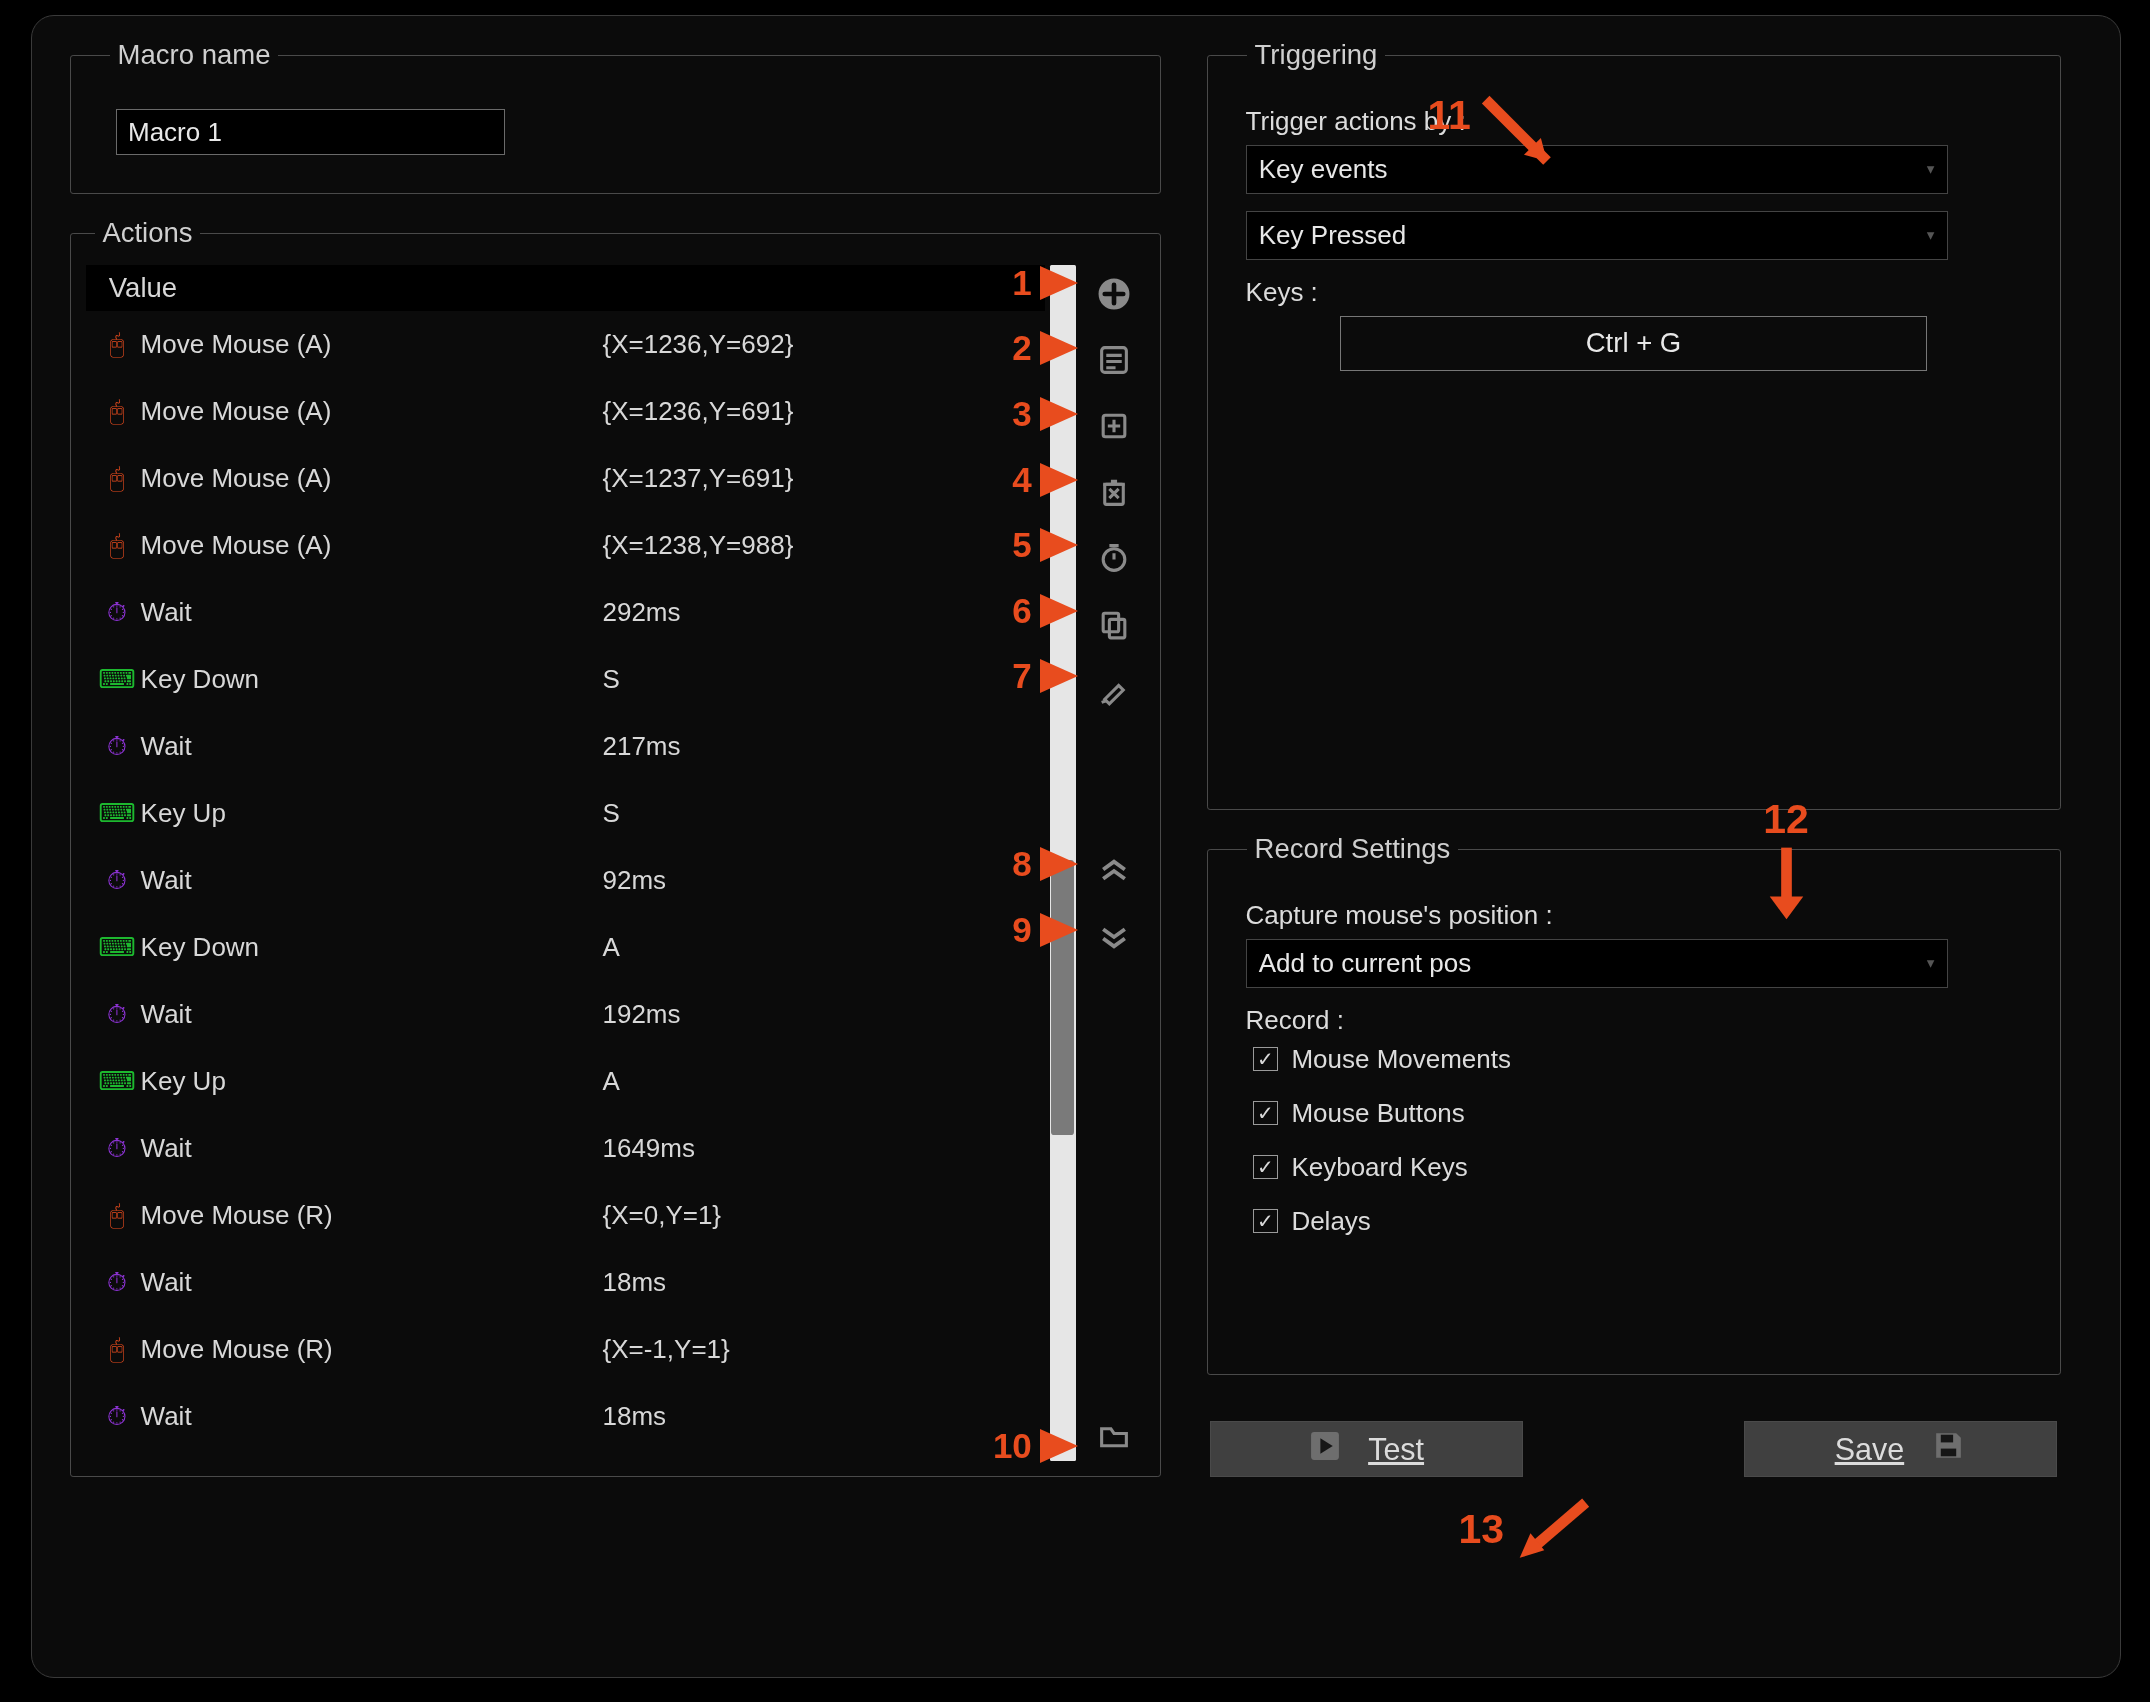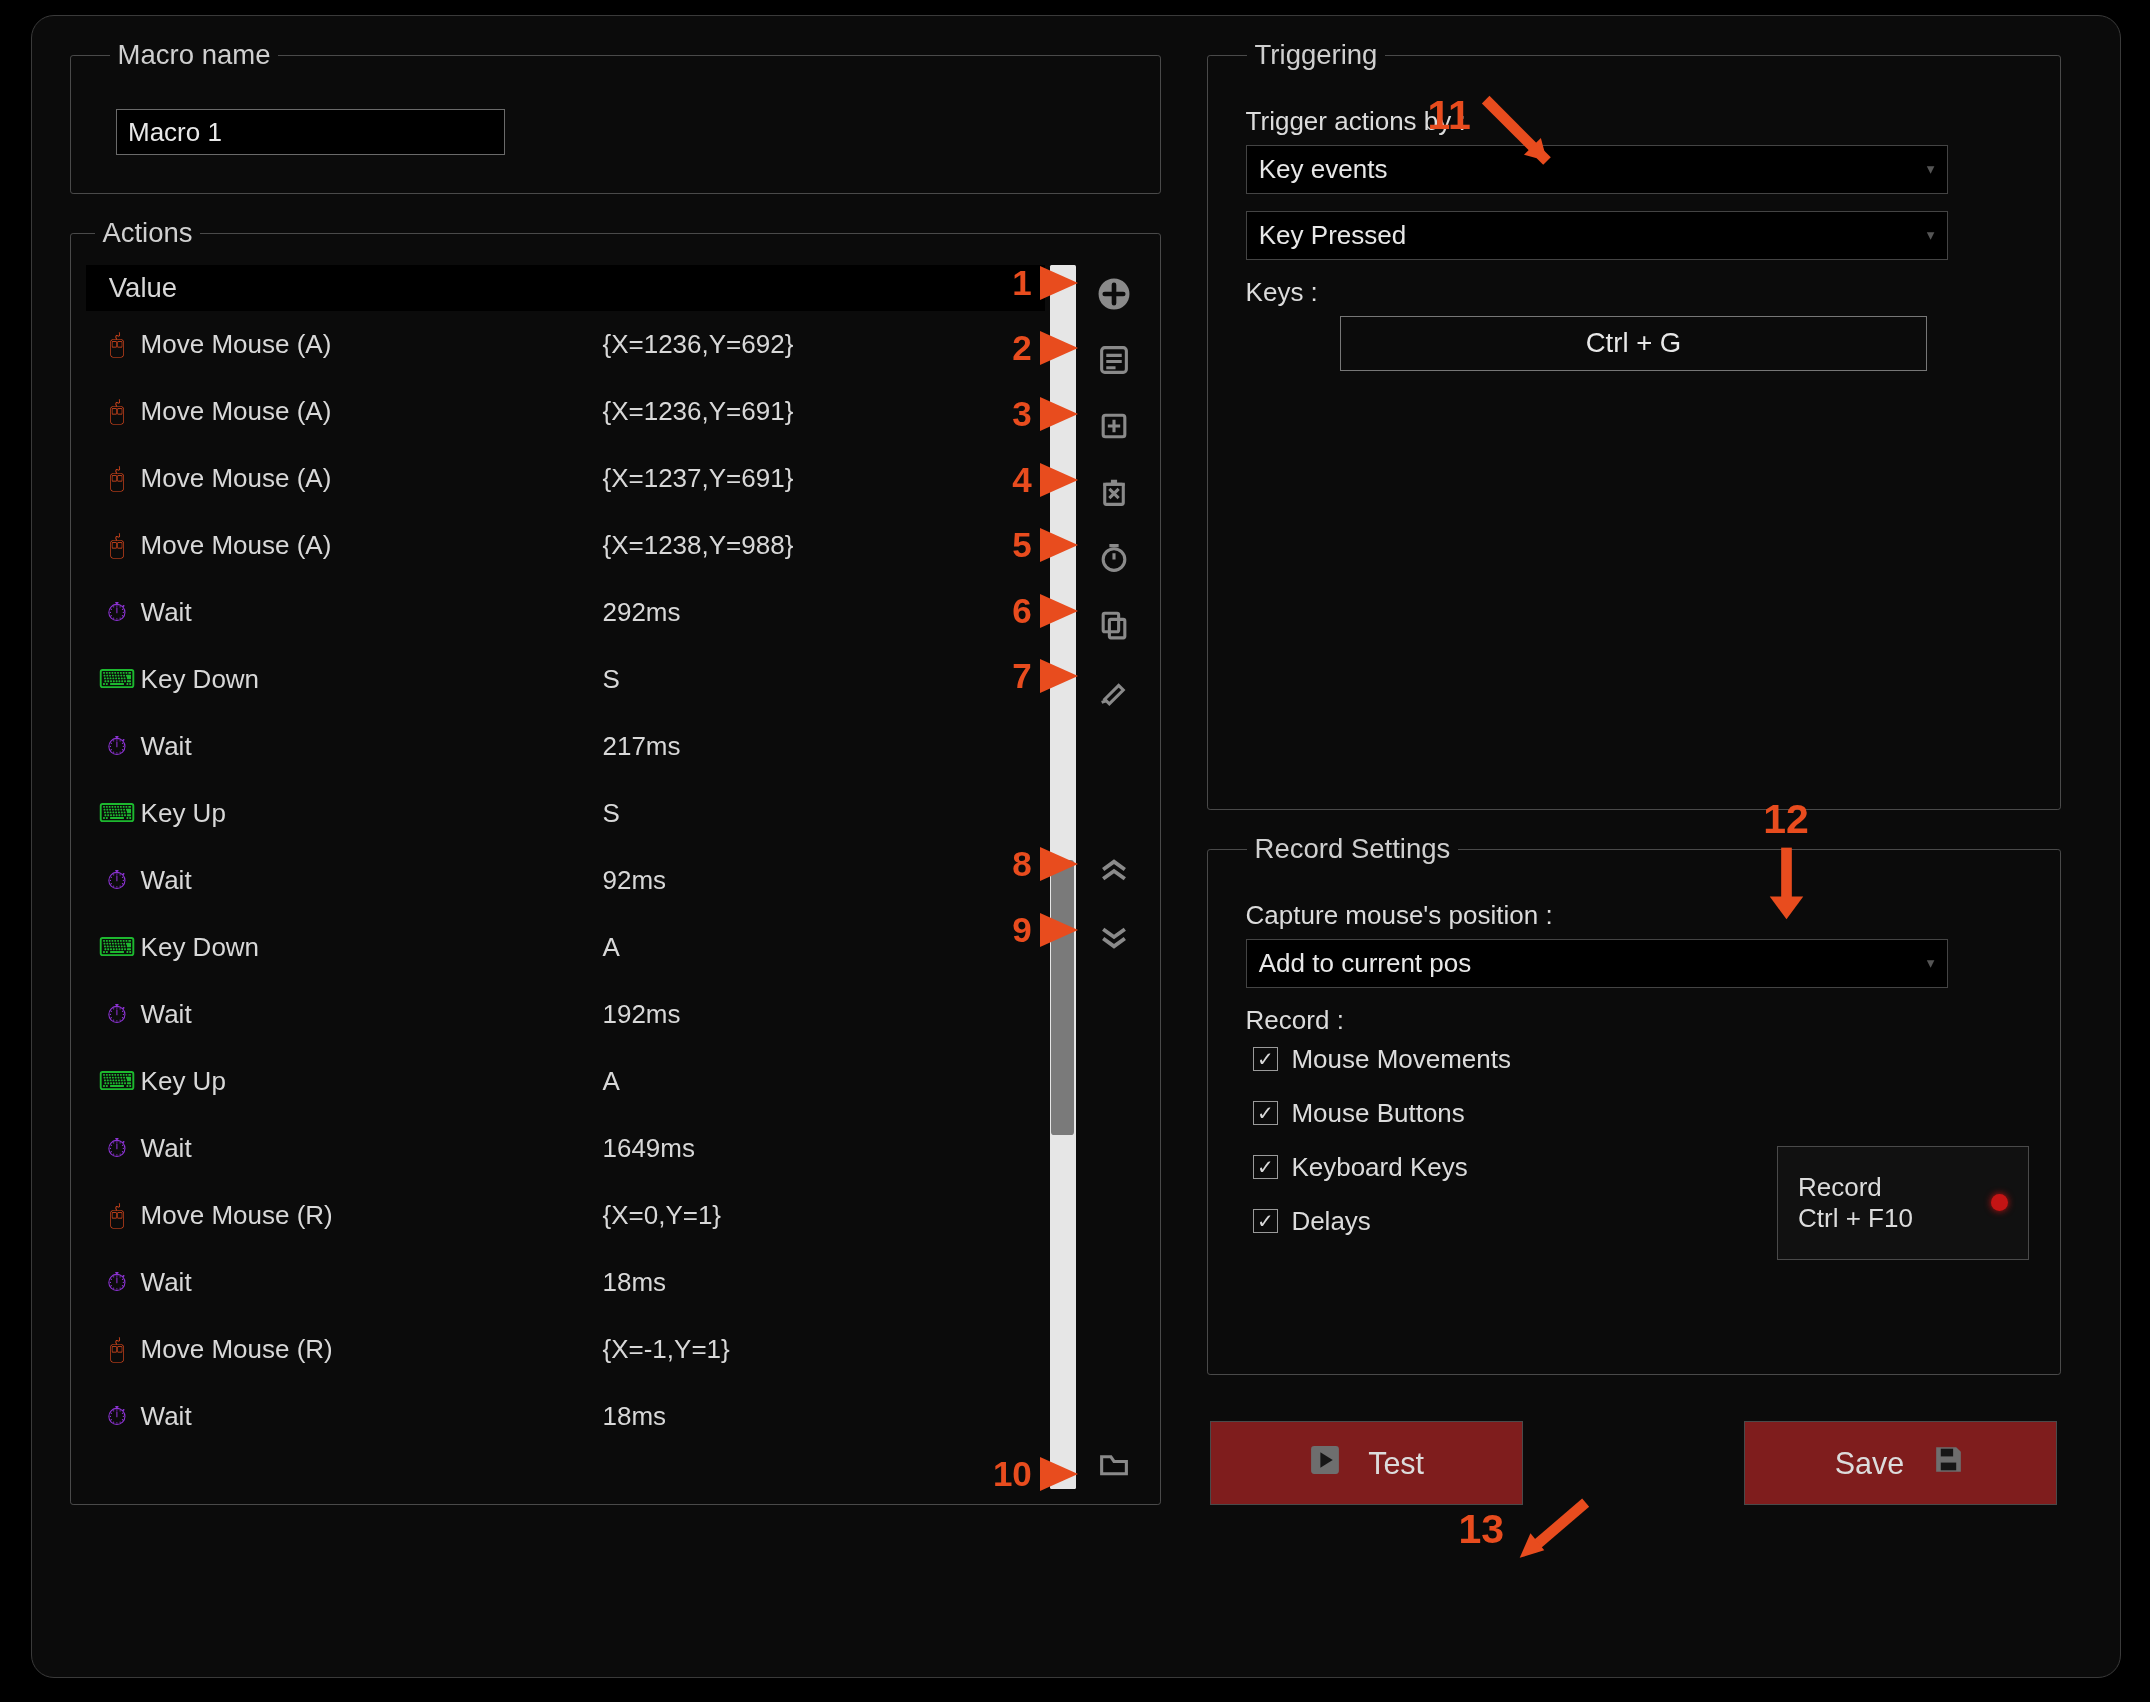--- a/index.html
+++ b/index.html
@@ -163,24 +163,24 @@
     display:flex; align-items:center; justify-content:space-between;
     background:#111;
   }
   .record-box .dot { width:17px; height:17px; background:#c41414; border-radius:50%; box-shadow:0 0 7.6px #c41414;}
 
   .bottom-buttons {
     display:flex; justify-content:space-between; margin-top: 23px;
     padding: 0 3.1px;
   }
   .bigbtn {
-    width: 313px; height: 84px;
-    border:1.5px solid #4a4a4a; background:#7f1d1d;
+    width: 313px; height: 56px;
+    border:1.5px solid #4a4a4a; background:#404040;
     display:flex; align-items:center; justify-content:center;
-    gap: 26px; font-size:30.5px; color:#dcdcdc;
+    gap: 26px; font-size:30.5px; color:#dcdcdc;text-decoration:underline;
   }
   .bigbtn .icon { color:#6e6e6e; }
 
   .spacer { height: 259px; } 
 
   .triggering-fieldset { height: 771px; position:relative; }
   .record-fieldset { height: 542px; position:relative; padding-bottom: 30.5px;}
 
   
   .bigarrow {
@@ -502,27 +502,20 @@
         </div>
         <div class="check-row">
           <div class="checkbox">✓</div>
           <span>Keyboard Keys</span>
         </div>
         <div class="check-row">
           <div class="checkbox">✓</div>
           <span>Delays</span>
         </div>
 
-        <div class="record-box">
-          <div>
-            <div>Record</div>
-            <div>Ctrl + F10</div>
-          </div>
-          <div class="dot"></div>
-        </div>
       </fieldset>
 
       <div class="bottom-buttons">
         <div class="bigbtn">
           <span class="icon">
             <svg width="34" height="34" viewBox="0 0 44 44">
                 <rect x="4" y="4" width="36" height="36" rx="4" fill="#6e6e6e"></rect>
                 <path d="M16 12v20l16-10z" fill="#161616"></path>
               </svg>
           </span>

